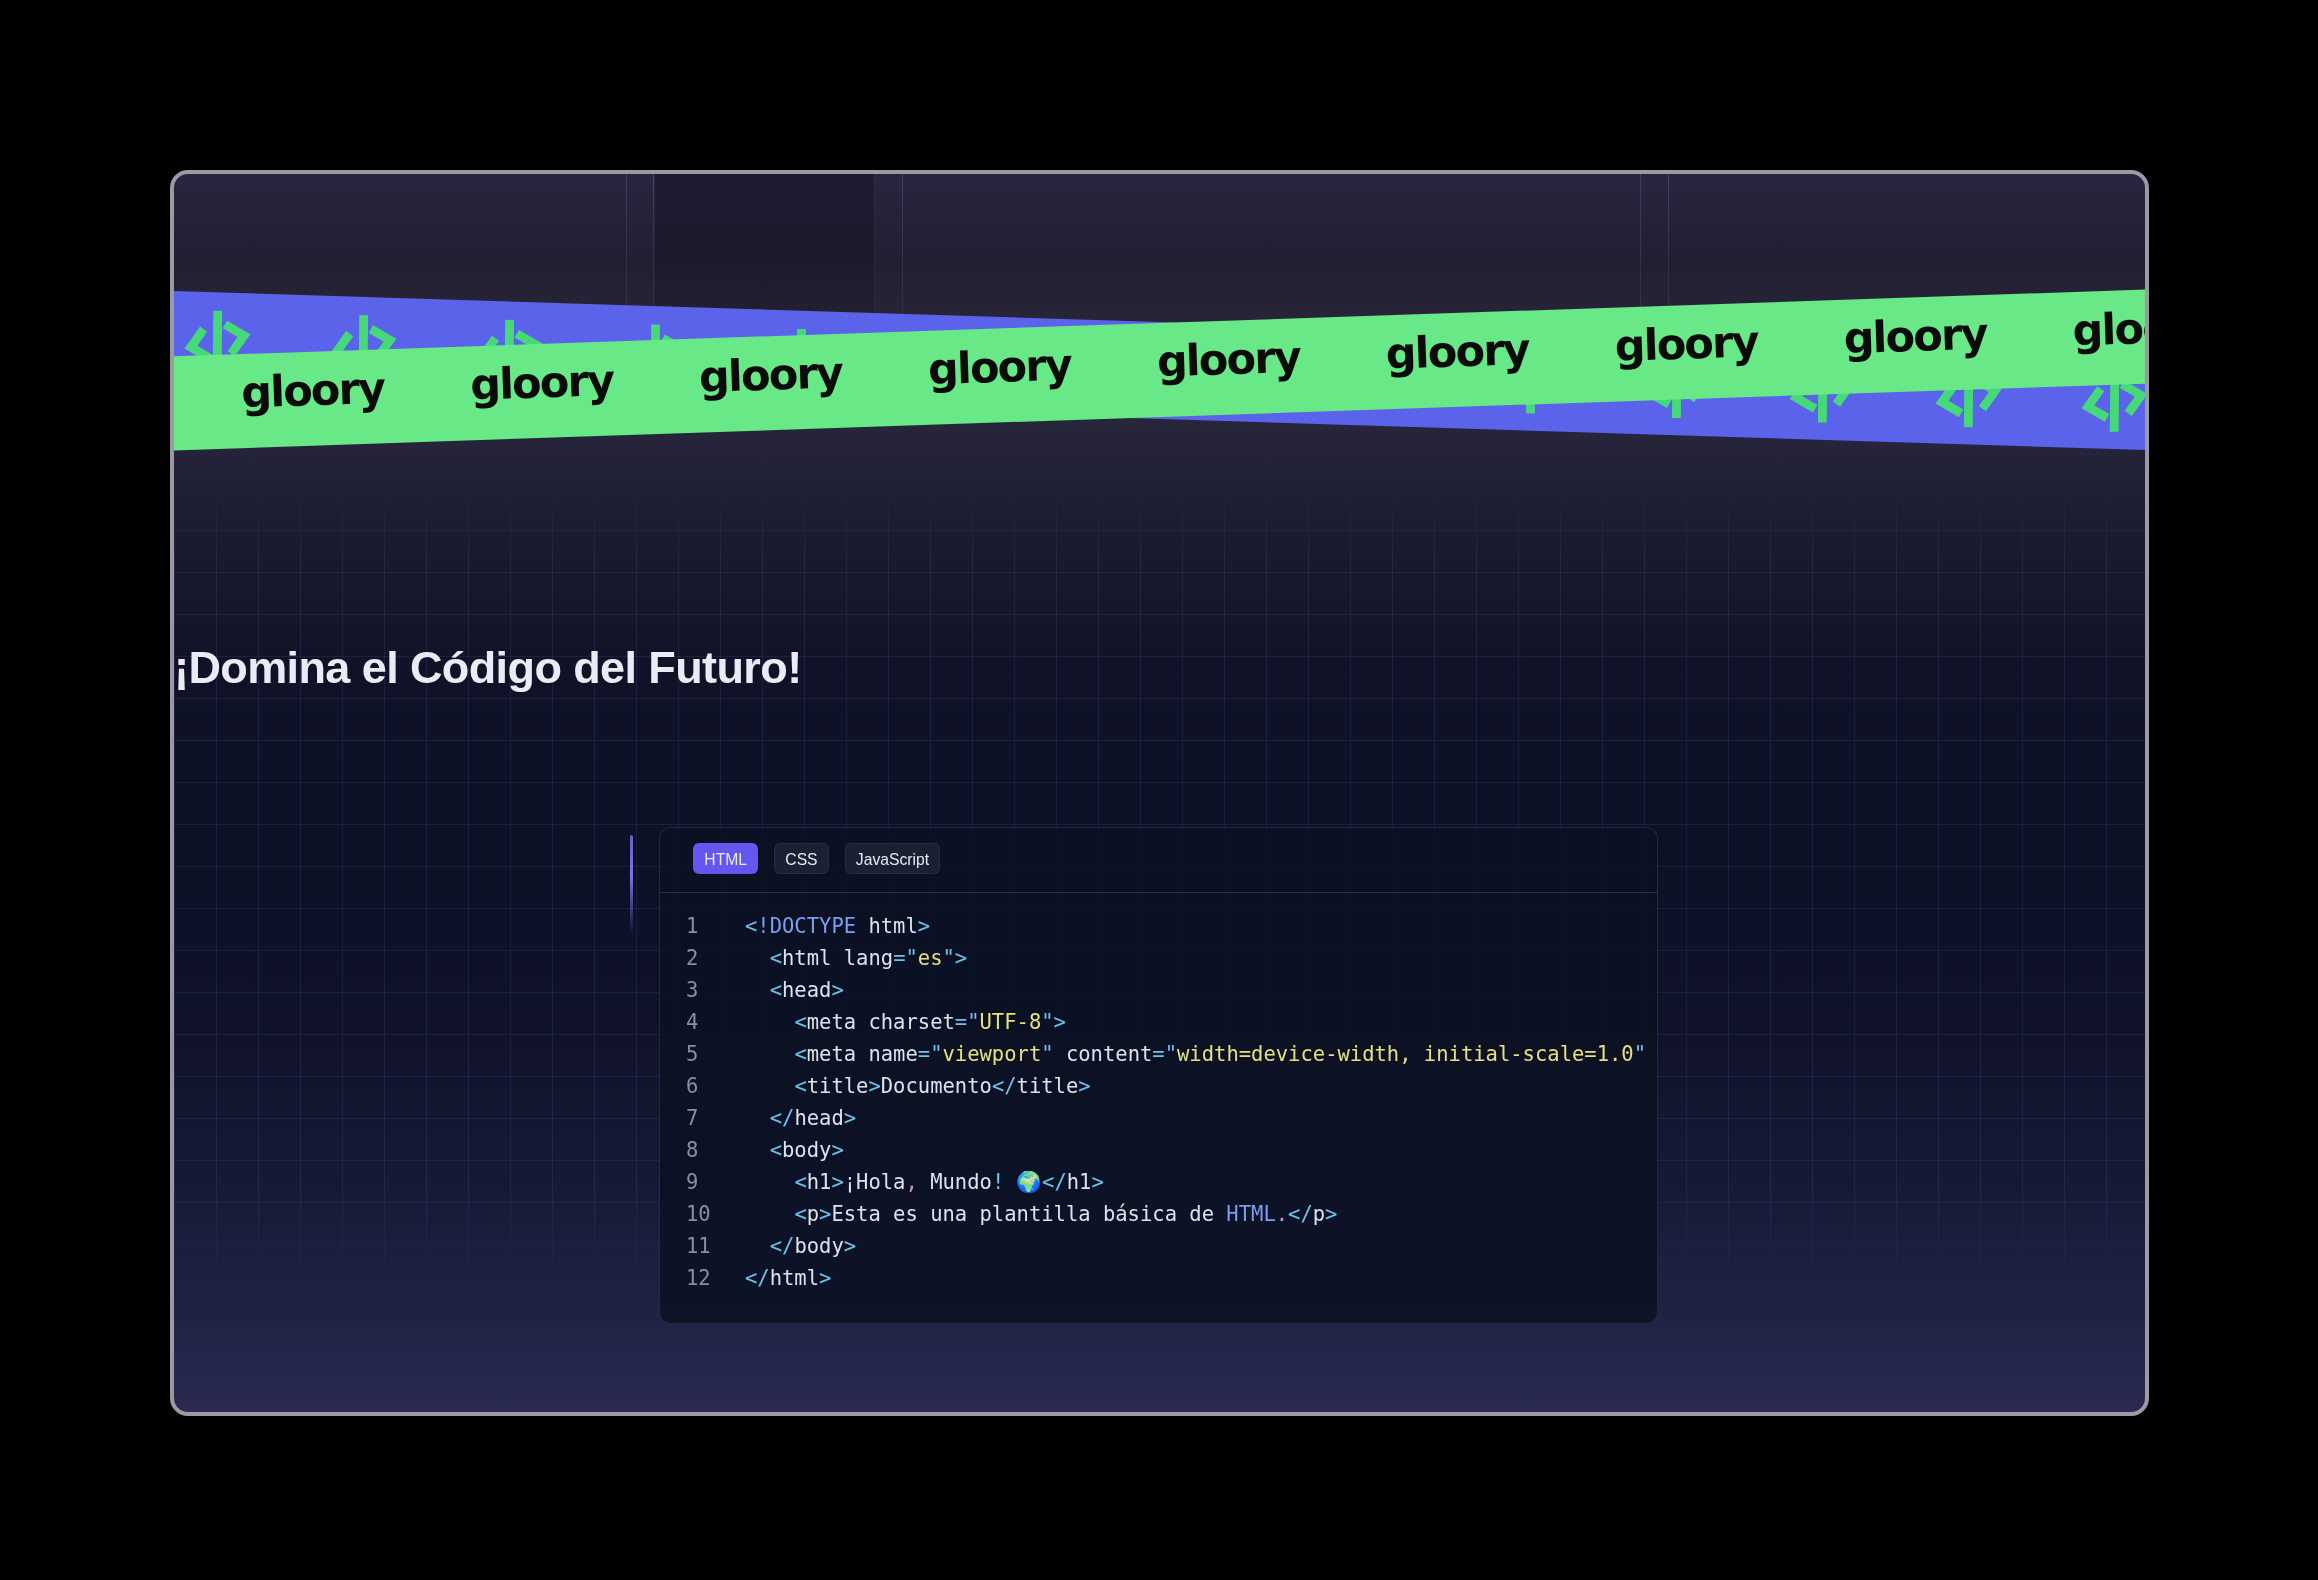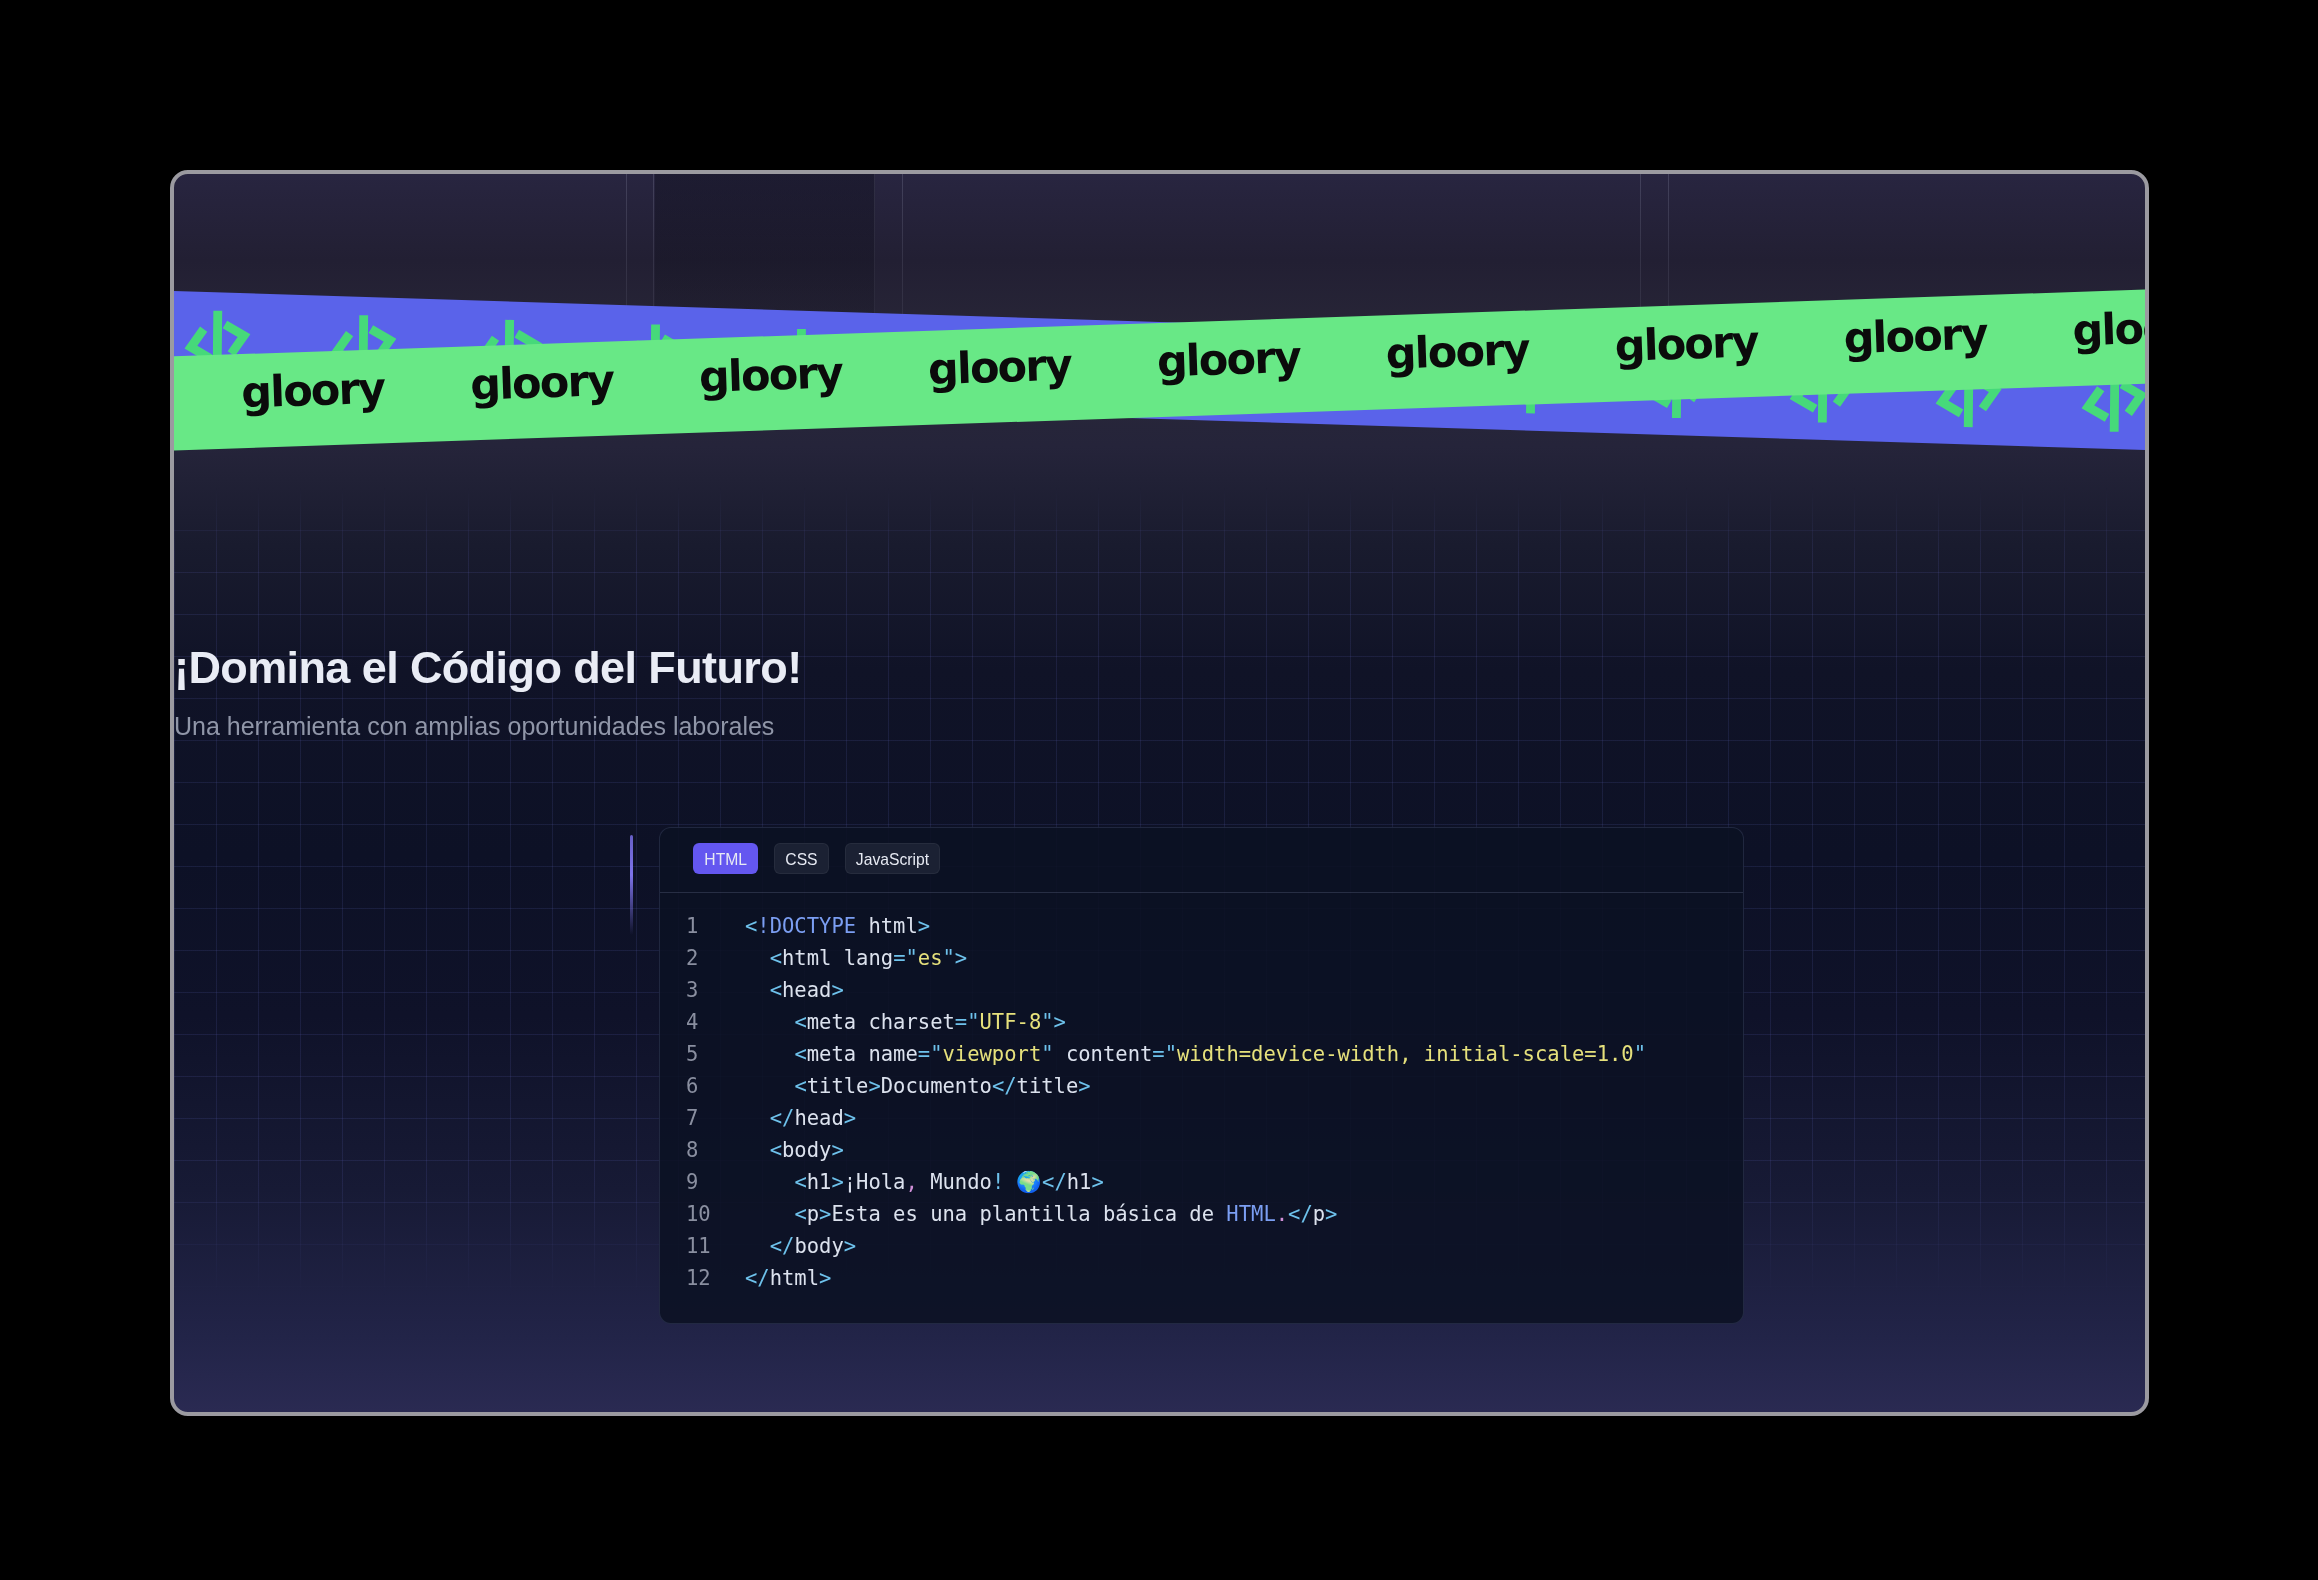--- a/index.html
+++ b/index.html
@@ -37,21 +37,21 @@
   .gword{flex:0 0 auto;font-family:"DejaVu Sans",sans-serif;font-weight:700;
     font-size:43px;letter-spacing:-1.8px;transform:translateY(-8.5px);}
   
   .hero{position:absolute;left:0;right:0;top:471px;text-align:left;z-index:3;}
   .hero h1{margin:0;font-size:45px;line-height:1;font-weight:700;letter-spacing:-0.6px;color:#e9ecf5;}
   .hero p{margin:24px 0 0 0;font-size:25px;line-height:1;color:#9096a8;}
   
   .beam{position:absolute;left:456px;top:661px;width:3px;height:100px;z-index:2;border-radius:1.8px;
     background:linear-gradient(180deg,rgba(132,120,252,0.75),rgba(138,126,255,0.9) 40%,rgba(124,110,248,0));}
   
-  .editor{position:absolute;left:485px;top:653px;width:1085px;height:497px;z-index:3;
+  .editor{position:absolute;left:485px;top:653px;width:999px;height:497px;z-index:3;
     box-sizing:border-box;background:rgba(11,17,35,0.88);
     border:1.2px solid rgba(130,142,186,0.18);border-radius:12px;overflow:hidden;}
   .tabs{display:flex;gap:15.7px;margin:15px 0 0 33px;}
   .tab{height:31px;padding:0 10.3px;border-radius:6px;font-size:15.7px;line-height:31px;
     font-family:"Liberation Sans",sans-serif;color:#e7eaf3;background:#1b2133;
     border:0.6px solid rgba(255,255,255,0.05);cursor:pointer;}
   .tab.active{background:var(--tab-active,#6457f0);border-color:transparent;}
   .divider{margin-top:18px;border-top:1.2px solid rgba(140,150,185,0.22);}
   .code{margin-top:17px;padding-left:26px;font-family:"DejaVu Sans Mono",monospace;
     font-size:20.5px;line-height:32px;white-space:pre;}
@@ -158,21 +158,20 @@
         <span class="gword" style="color: rgb(11, 11, 11);">gloory</span>
         <span class="gword" style="color: rgb(11, 11, 11);">gloory</span>
         <span class="gword" style="color: rgb(11, 11, 11);">gloory</span>
         <span class="gword" style="color: rgb(11, 11, 11);">gloory</span>
         <span class="gword" style="color: rgb(11, 11, 11);">gloory</span>
       </div>
   </div>
 
   <div class="hero">
     <h1>¡Domina el Código del Futuro!</h1>
-    <p>Una herramienta con amplias oportunidades laborales</p>
   </div>
 
   <div class="beam"></div>
 
   <div class="editor">
     <div class="tabs">
         <button class="tab active">HTML</button>
         <button class="tab">CSS</button>
         <button class="tab">JavaScript</button>
       </div>

